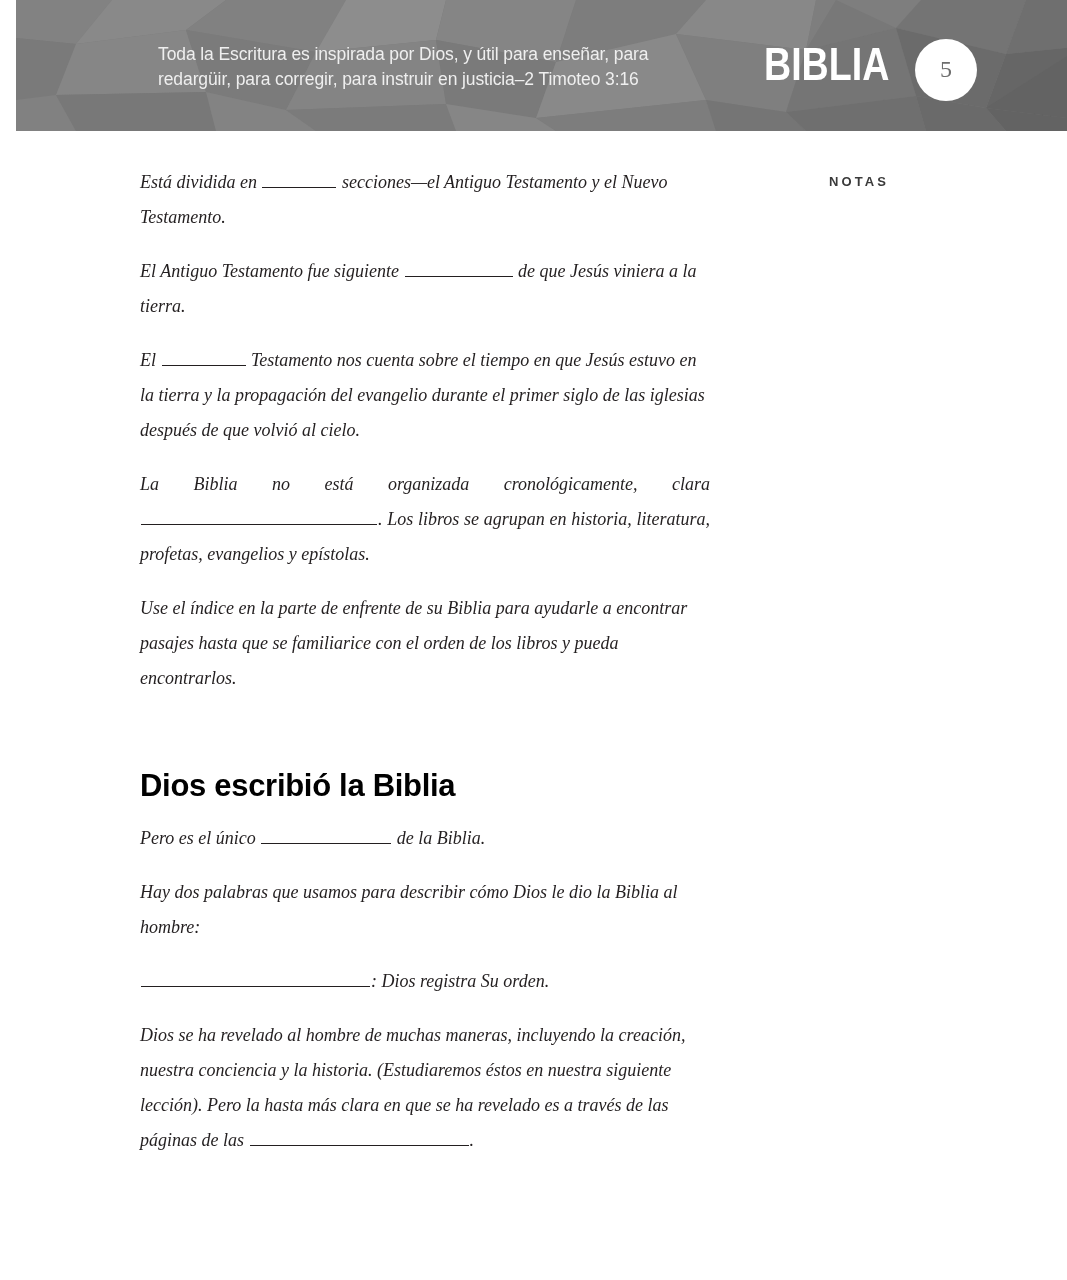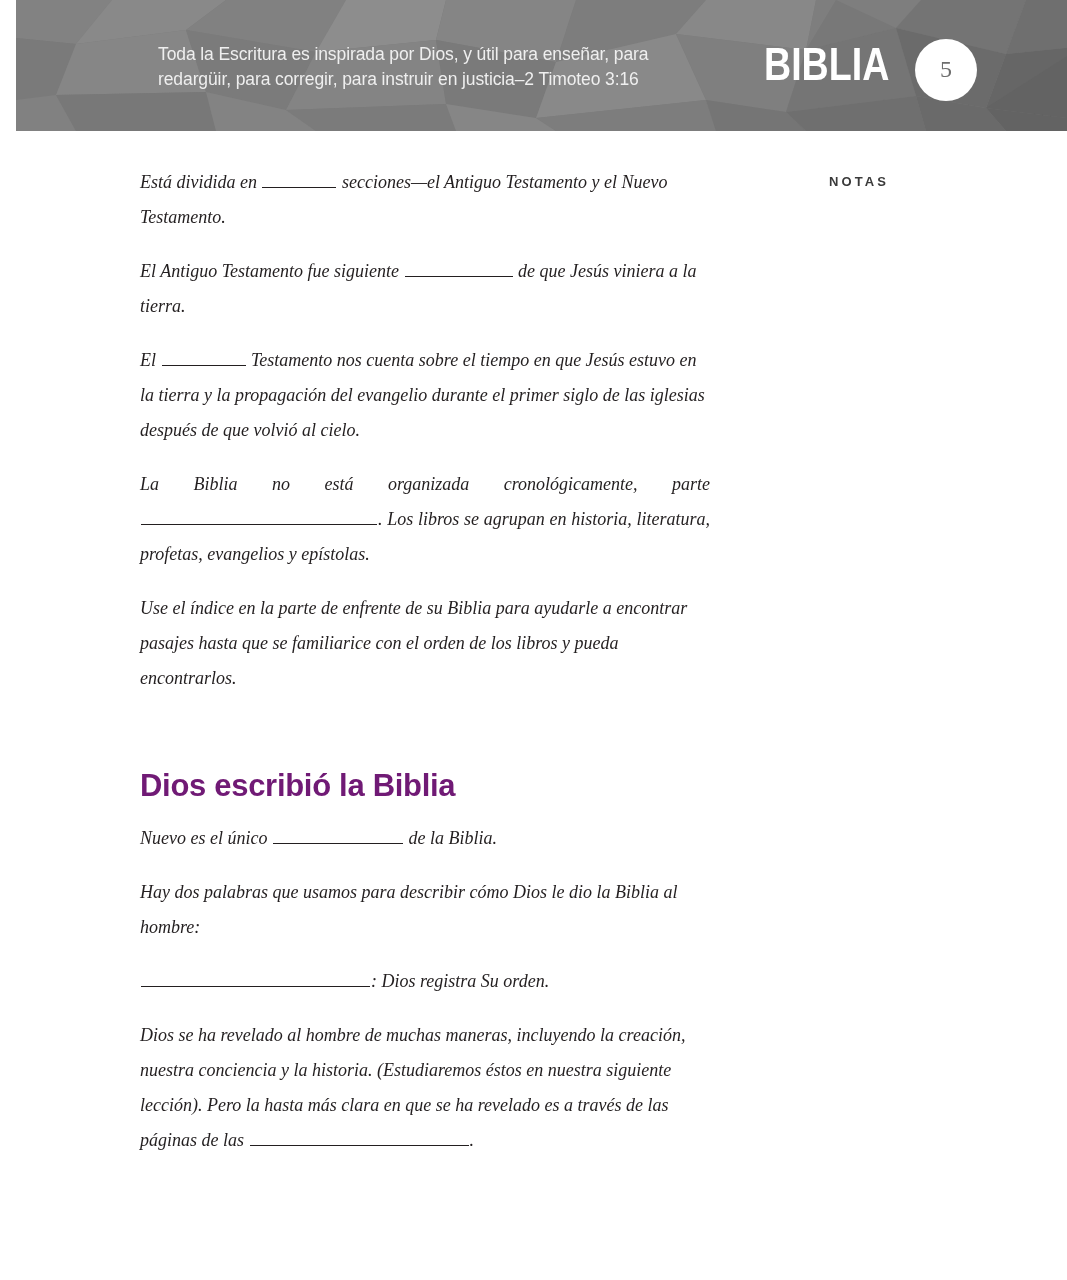--- a/index.html
+++ b/index.html
@@ -132,21 +132,21 @@
   .b-end { width: 219px; }
 
   h2.section-heading {
     margin: 0;
     padding: 0;
     font-family: "Liberation Sans", sans-serif;
     font-weight: bold;
     font-size: 31px;
     line-height: 38px;
     letter-spacing: -0.3px;
-    color: #701a75;
+    color: #000000;
   }
   .heading-wrap {
     margin-top: 71px;
     margin-bottom: 16px;
   }
 </style>
 </head>
 <body>
 
 <div class="banner">
@@ -205,33 +205,33 @@
 
   <p class="para">
     <span>El Antiguo Testamento fue siguiente </span><span class="blank b-md"></span><span> de que Jesús viniera a la tierra.</span>
   </p>
 
   <p class="para">
     <span>El </span><span class="blank b-sm2"></span><span> Testamento nos cuenta sobre el tiempo en que Jesús estuvo en la tierra y la propagación del evangelio durante el primer siglo de las iglesias después de que volvió al cielo.</span>
   </p>
 
   <p class="para justify">
-    <span>La Biblia no está organizada cronológicamente, parte </span><span class="blank b-lg"></span><span>. Los libros se agrupan en historia, literatura, profetas, evangelios y epístolas.</span>
+    <span>La Biblia no está organizada cronológicamente, clara </span><span class="blank b-lg"></span><span>. Los libros se agrupan en historia, literatura, profetas, evangelios y epístolas.</span>
   </p>
 
   <p class="para">
     <span>Use el índice en la parte de enfrente de su Biblia para ayudarle a encontrar pasajes hasta que se familiarice con el orden de los libros y pueda encontrarlos.</span>
   </p>
 
   <div class="heading-wrap">
     <h2 class="section-heading">Dios escribió la Biblia</h2>
   </div>
 
   <p class="para">
-    <span>Nuevo es el único </span><span class="blank b-cap"></span><span> de la Biblia.</span>
+    <span>Pero es el único </span><span class="blank b-cap"></span><span> de la Biblia.</span>
   </p>
 
   <p class="para">
     <span>Hay dos palabras que usamos para describir cómo Dios le dio la Biblia al hombre:</span>
   </p>
 
 
   <p class="para">
     <span class="blank b-xl"></span><span>: Dios registra Su orden.</span>
   </p>

